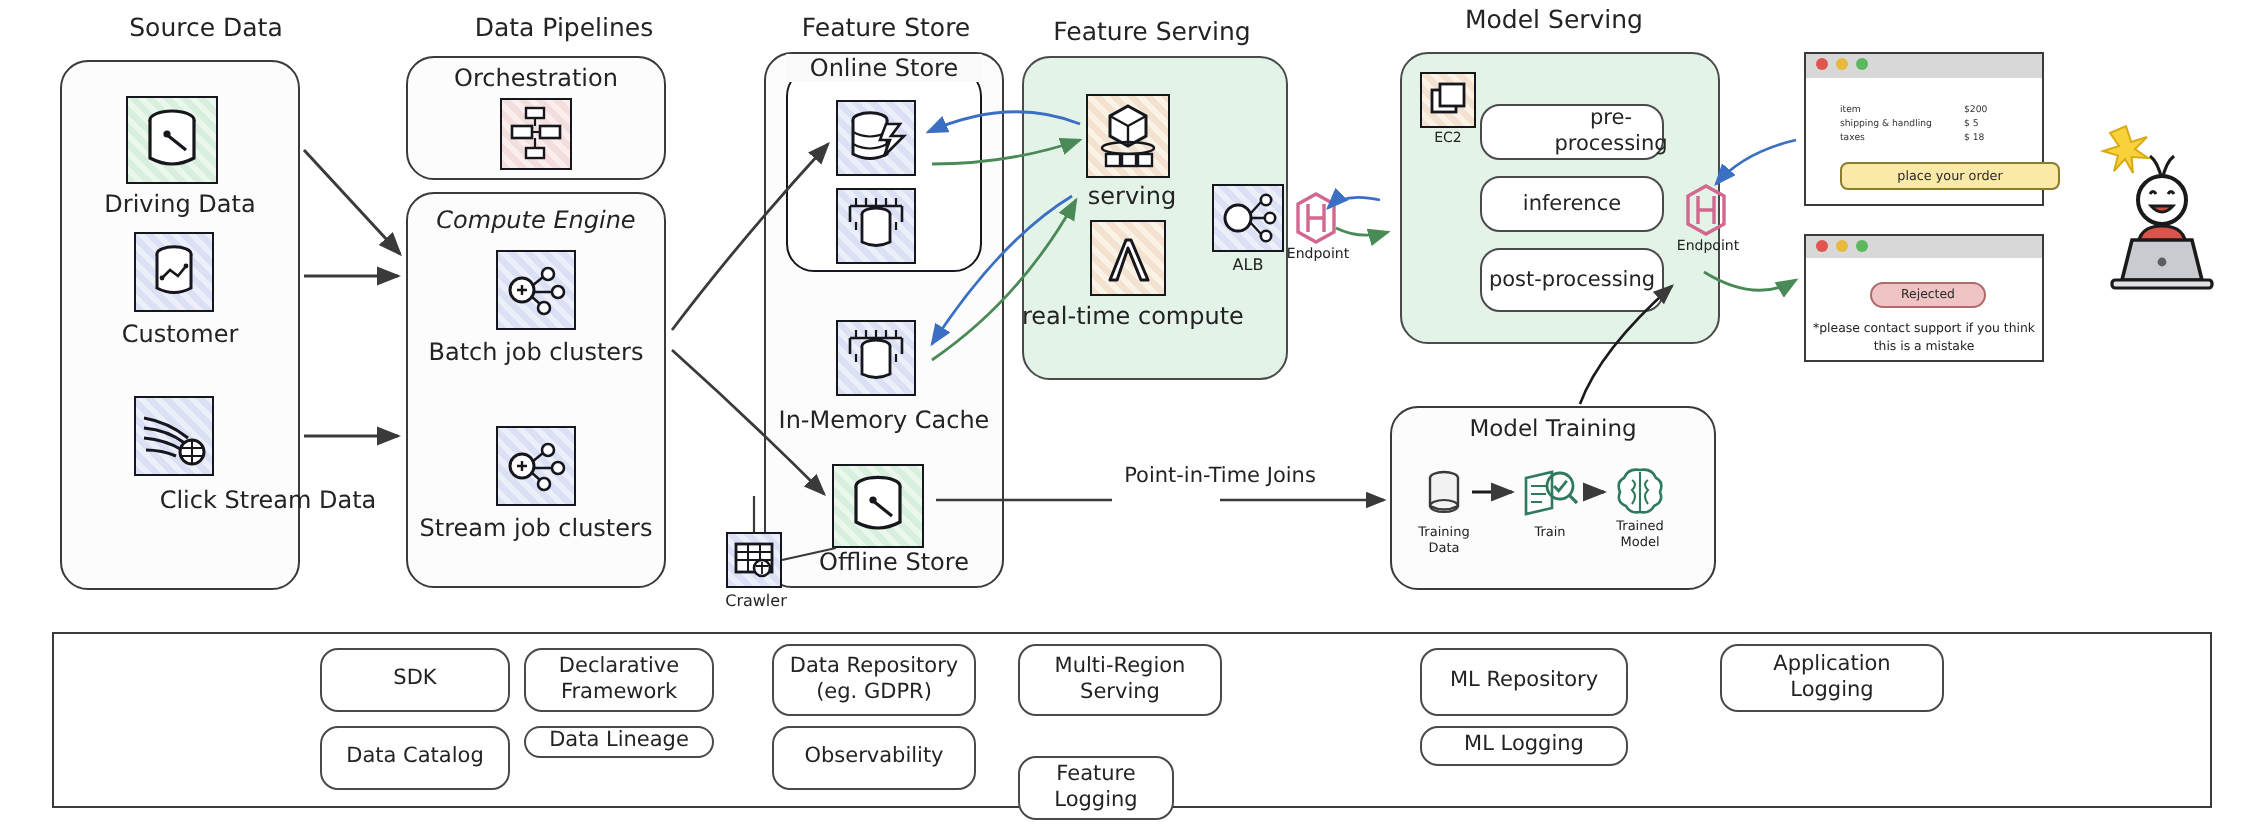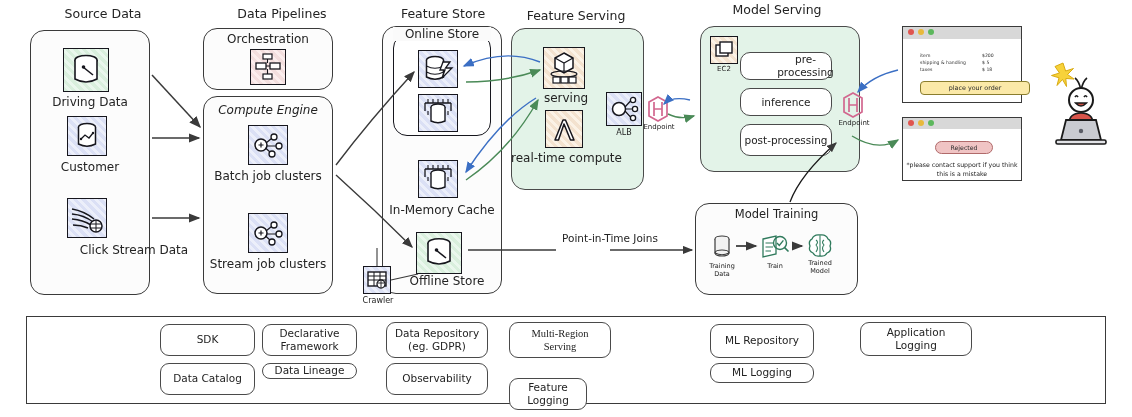--- a/index.html
+++ b/index.html
@@ -325,21 +325,21 @@
     <svg width="26" height="26" viewBox="0 0 26 26">
       <path d="M13 1 L15.6 9 L23.5 6.5 L17.5 12.5 L24 17 L15.8 16.5 L16.5 24.5 L12.5 17.5 L7 23.5 L9 15.8 L1.5 13.5 L9.5 11 L5 4.5 Z" fill="#f7d23a" stroke="#d9ab12" stroke-width="1"></path>
     </svg>
   </div>
 
   <div class="footer" style="left:26px;top:316px;width:1080px;height:88px;"></div>
 
   <div class="cap" style="left:160px;top:324px;width:95px;height:32px;">SDK</div>
   <div class="cap" style="left:262px;top:324px;width:95px;height:32px;">Declarative Framework</div>
   <div class="cap" style="left:386px;top:322px;width:102px;height:36px;">Data Repository (eg. GDPR)</div>
-  <div class="cap" style="left:509px;top:322px;width:102px;height:36px;font-family:Liberation Serif, serif;">Multi-Region Serving</div>
+  <div class="cap" style="left:509px;top:322px;width:102px;height:36px;">Multi-Region Serving</div>
   <div class="cap" style="left:710px;top:324px;width:104px;height:34px;">ML Repository</div>
   <div class="cap" style="left:860px;top:322px;width:112px;height:34px;">Application Logging</div>
 
   <div class="cap" style="left:160px;top:363px;width:95px;height:32px;">Data Catalog</div>
   <div class="cap" style="left:262px;top:363px;width:95px;height:16px;">Data Lineage</div>
   <div class="cap" style="left:386px;top:363px;width:102px;height:32px;">Observability</div>
   <div class="cap" style="left:509px;top:378px;width:78px;height:32px;">Feature Logging</div>
   <div class="cap" style="left:710px;top:363px;width:104px;height:20px;">ML Logging</div>
 
   <svg class="ov">

